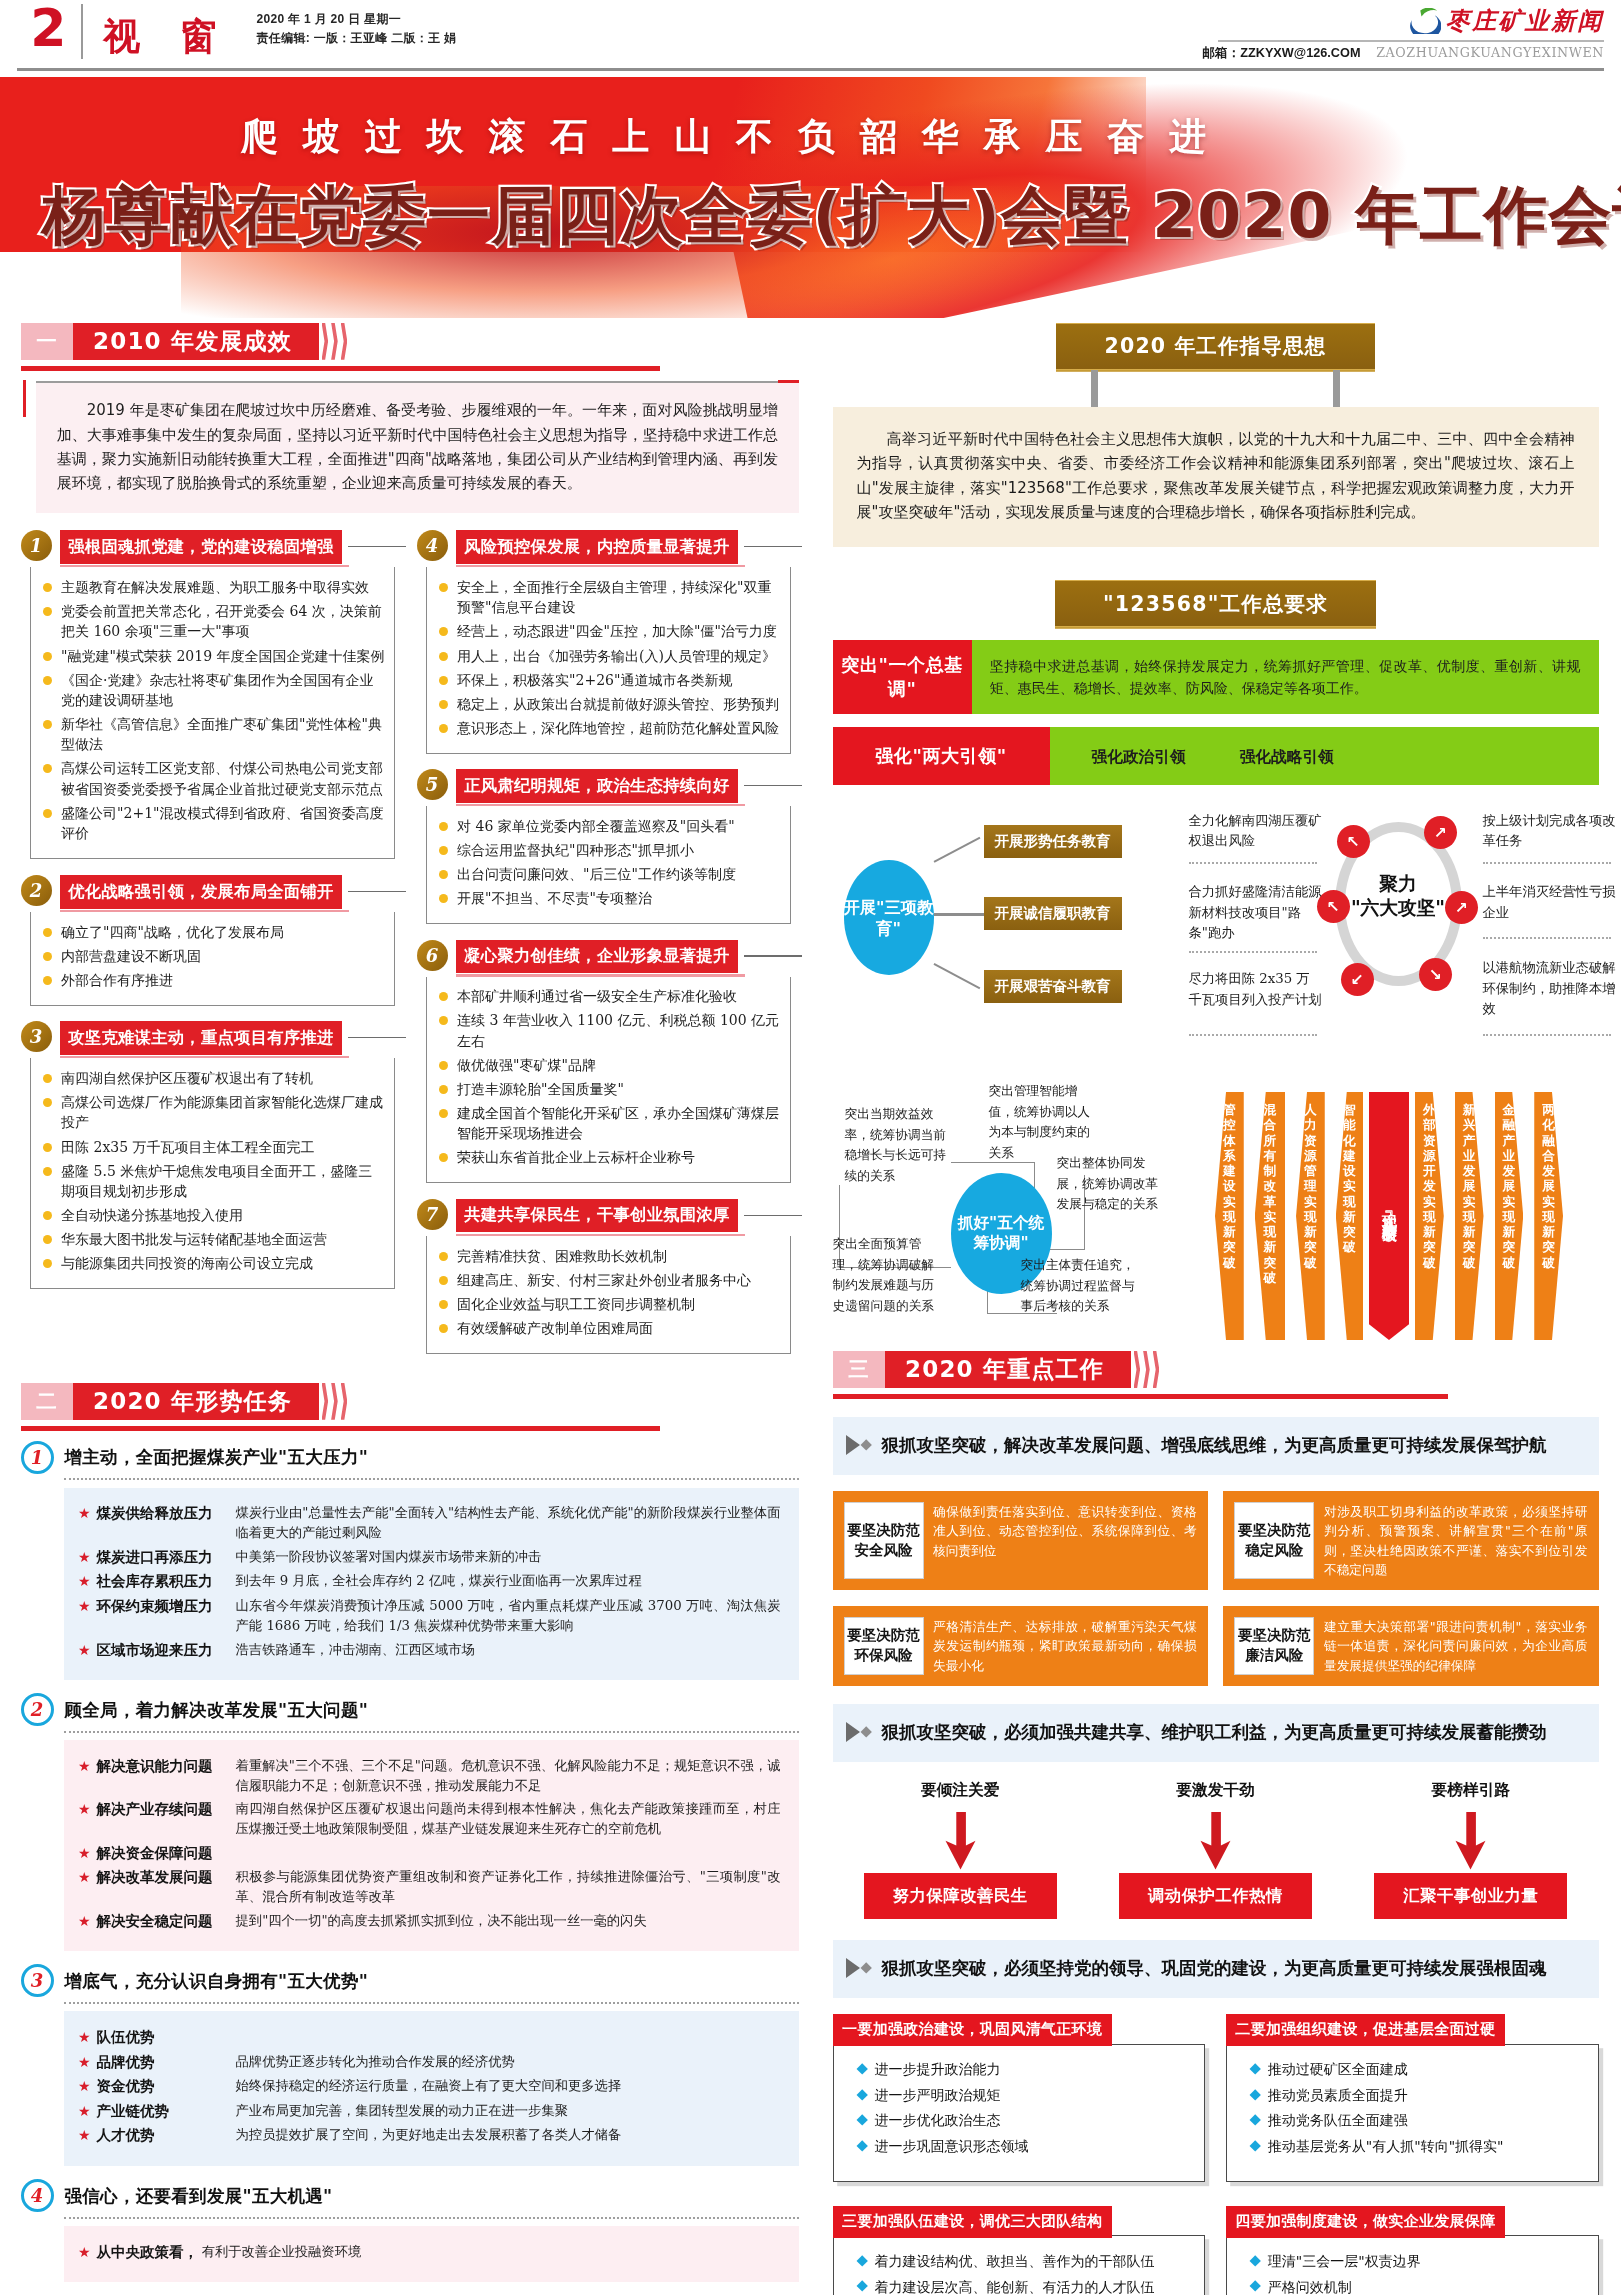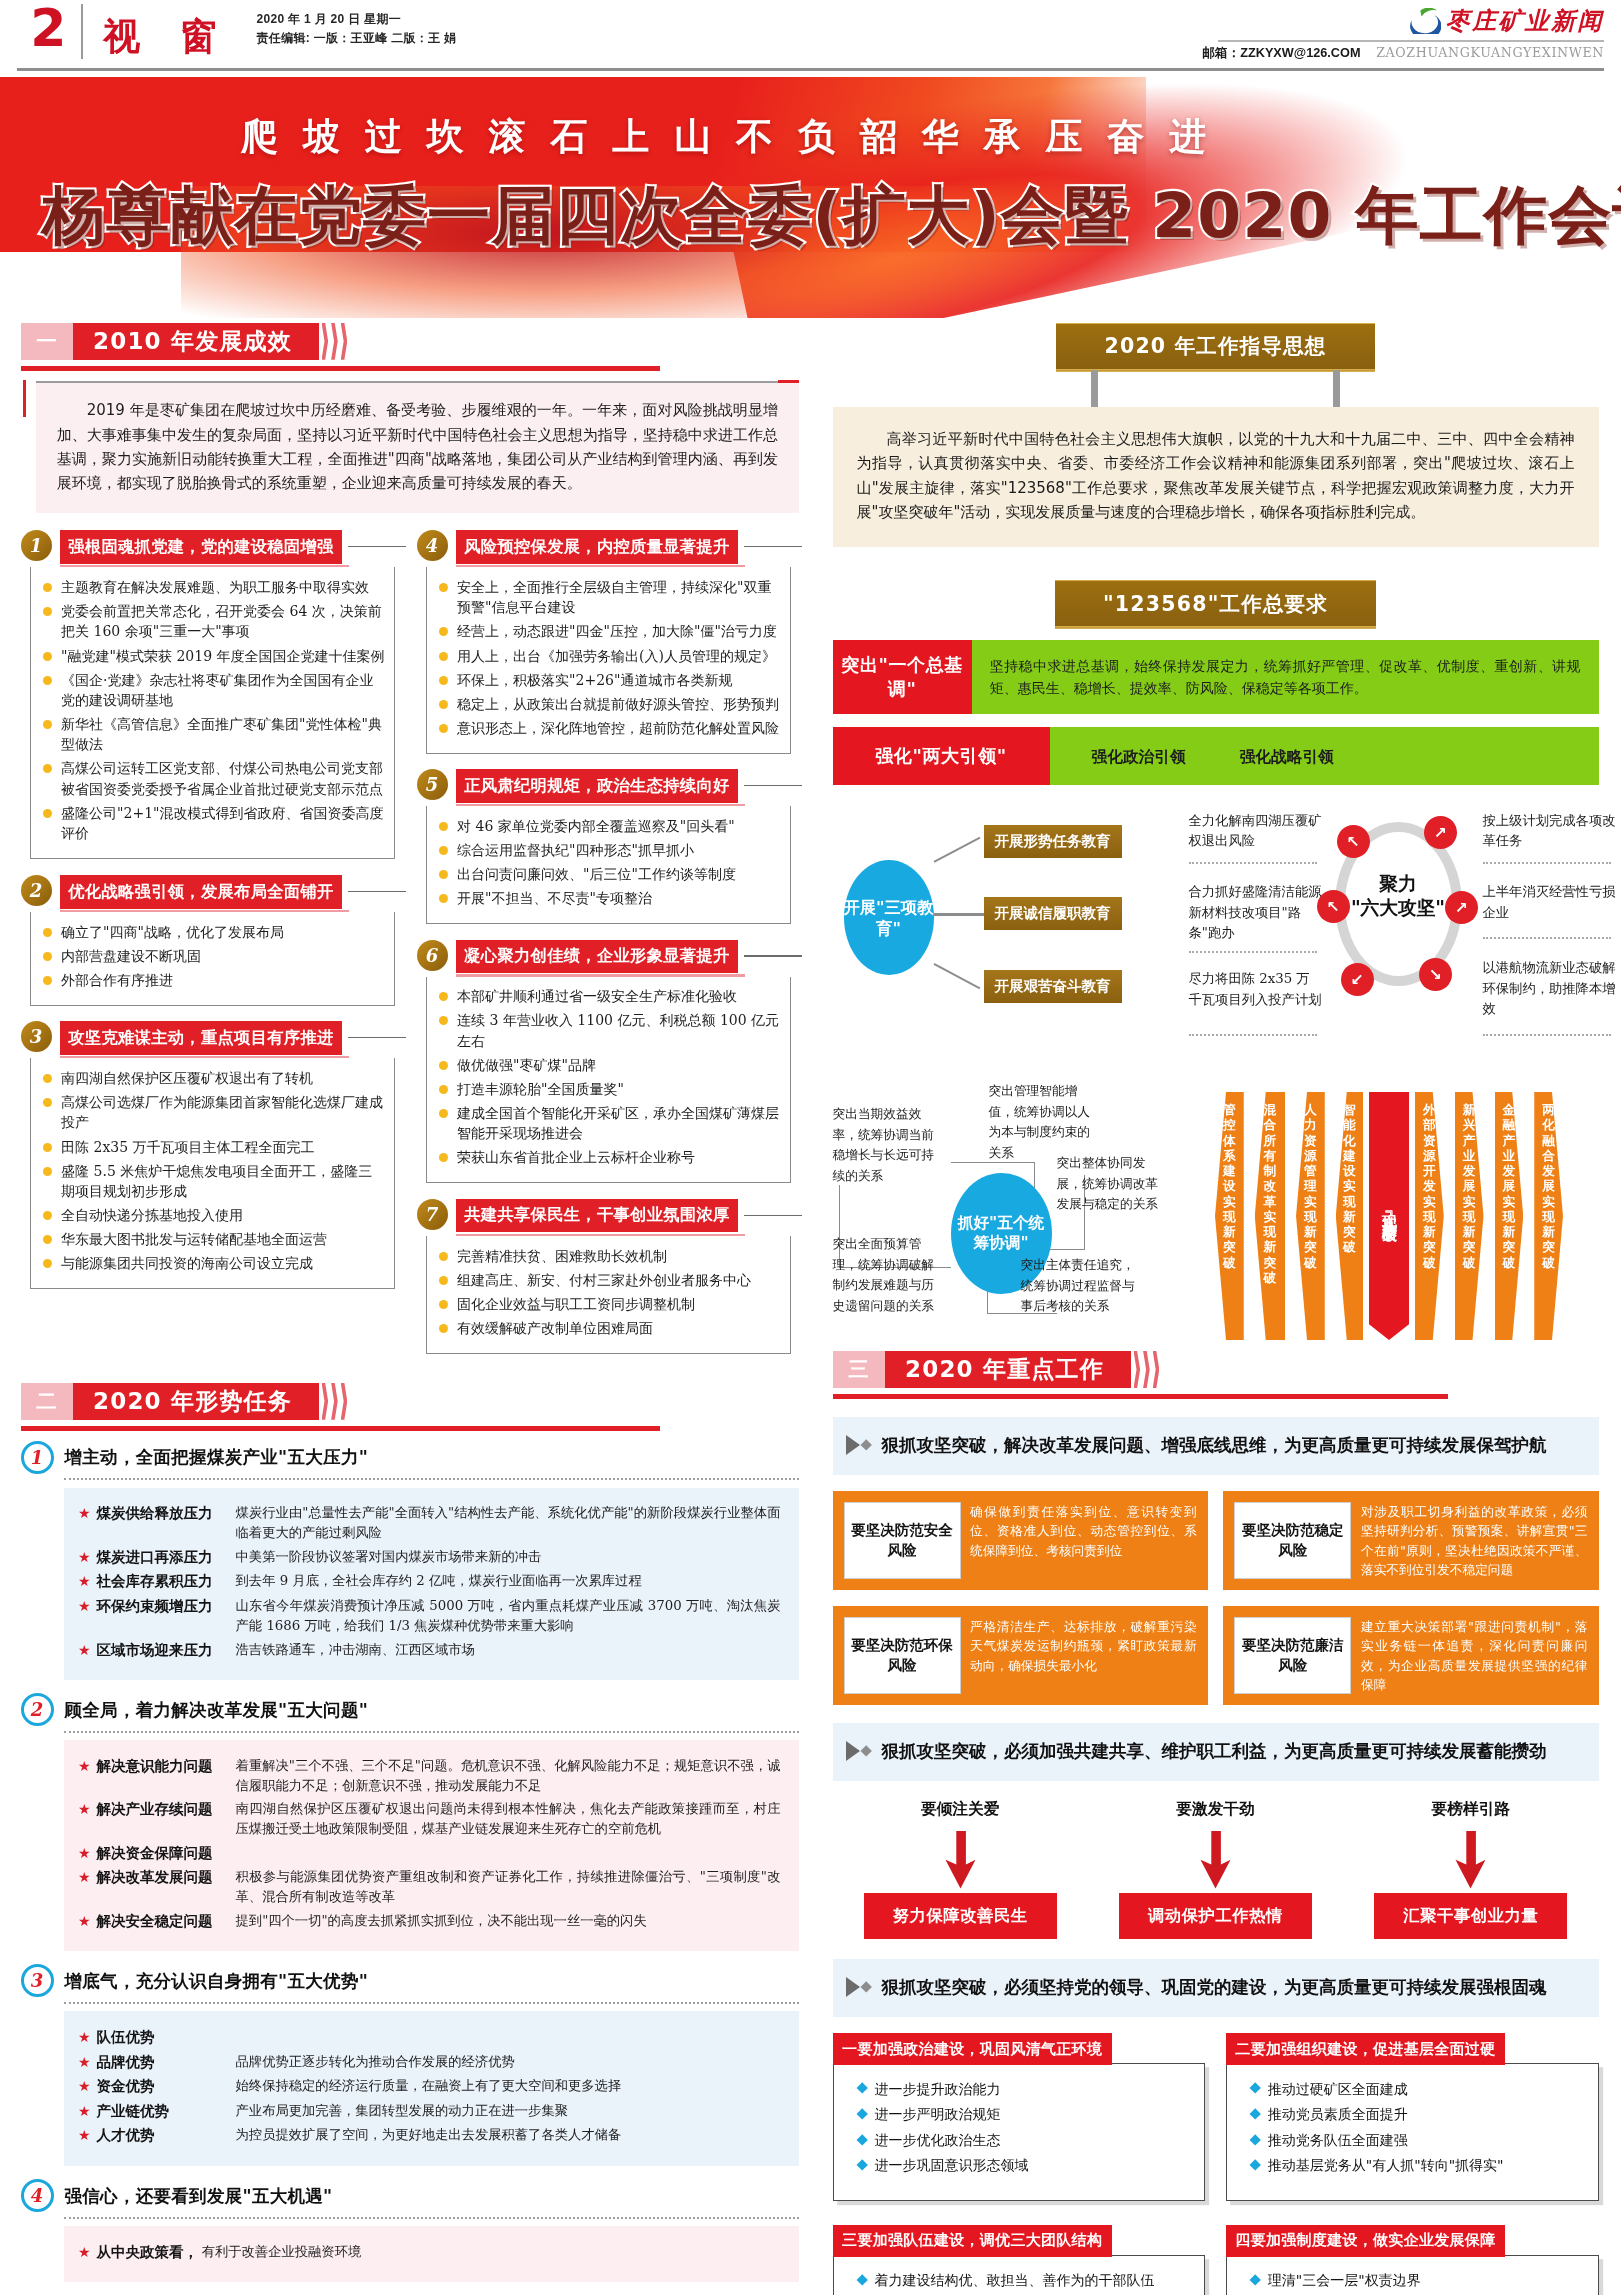--- a/index.html
+++ b/index.html
@@ -290,21 +290,21 @@
     width: 101px; height: 121px; border-radius: 50%;
     background: #17a9e0; color: #fff;
     font-family: "DejaVu Sans", sans-serif; font-size: 15.7px; font-weight: 700;
     display: flex; align-items: center; justify-content: center; text-align: center;
     line-height: 1.3;
   }
   .wt-txt {
     position: absolute; font-family: "DejaVu Serif", serif;
     font-size: 12.7px; line-height: 1.62; color: #1d1d1d;
   }
-  .wt-txt.a { left: 0; top: 23px; width: 103px; }
+  .wt-txt.a { left: 12px; top: 23px; width: 103px; }
   .wt-txt.b { left: 0; top: 153px; width: 103px; }
   .wt-txt.c { left: 156px; top: 0px; width: 109px; }
   .wt-txt.d { left: 224px; top: 72px; width: 109px; }
   .wt-txt.e { left: 188px; top: 174px; width: 121px; }
   .wt-line { position: absolute; border-color: #8b8b8b; }
   .wt-line.l1 { left: 6px; top: 104px; width: 112px; height: 83px; border-left: 1.8px solid #8b8b8b; border-bottom: 1.8px solid #8b8b8b; }
   .wt-line.l2 { left: 118px; top: 81px; width: 84px; height: 26.5px; border-top: 1.8px solid #8b8b8b; border-right: 1.8px solid #8b8b8b; }
   .wt-line.l3 { left: 181px; top: 94px; width: 71px; height: 75px; border-bottom: 1.8px solid #8b8b8b; border-right: 1.8px solid #8b8b8b; }
   .wt-line.l4 { left: 154px; top: 199px; width: 70px; height: 34px; border-bottom: 1.8px solid #8b8b8b; border-left: 1.8px solid #8b8b8b; }
 
@@ -337,21 +337,21 @@
   .hl-arrow .a2 { width: 8.4px; height: 8.4px; background: #8d8d8d; transform: rotate(45deg); }
   .hl-text {
     font-family: "DejaVu Sans", sans-serif; font-size: 17.5px; font-weight: 700;
     line-height: 1.45; color: #111;
   }
 
   
   .risk-grid { display: grid; grid-template-columns: 1fr 1fr; gap: 15.7px 15.7px; }
   .risk-card { background: #ee8016; display: flex; padding: 11px; gap: 9.6px; }
   .risk-key {
-    flex: 0 0 auto; width: 117px; background: #fff; border: 1.2px solid #cfcfcf;
+    flex: 0 0 auto; width: 80px; background: #fff; border: 1.2px solid #cfcfcf;
     display: flex; align-items: center; justify-content: center; text-align: center;
     font-family: "DejaVu Sans", sans-serif; font-size: 14.5px; font-weight: 700;
     color: #141414; line-height: 1.35; padding: 6px 2.4px;
   }
   .risk-val {
     flex: 1 1 auto; color: #fff;
     font-family: "DejaVu Sans", sans-serif; font-size: 12.7px; line-height: 1.52;
     text-align: justify;
   }
 

